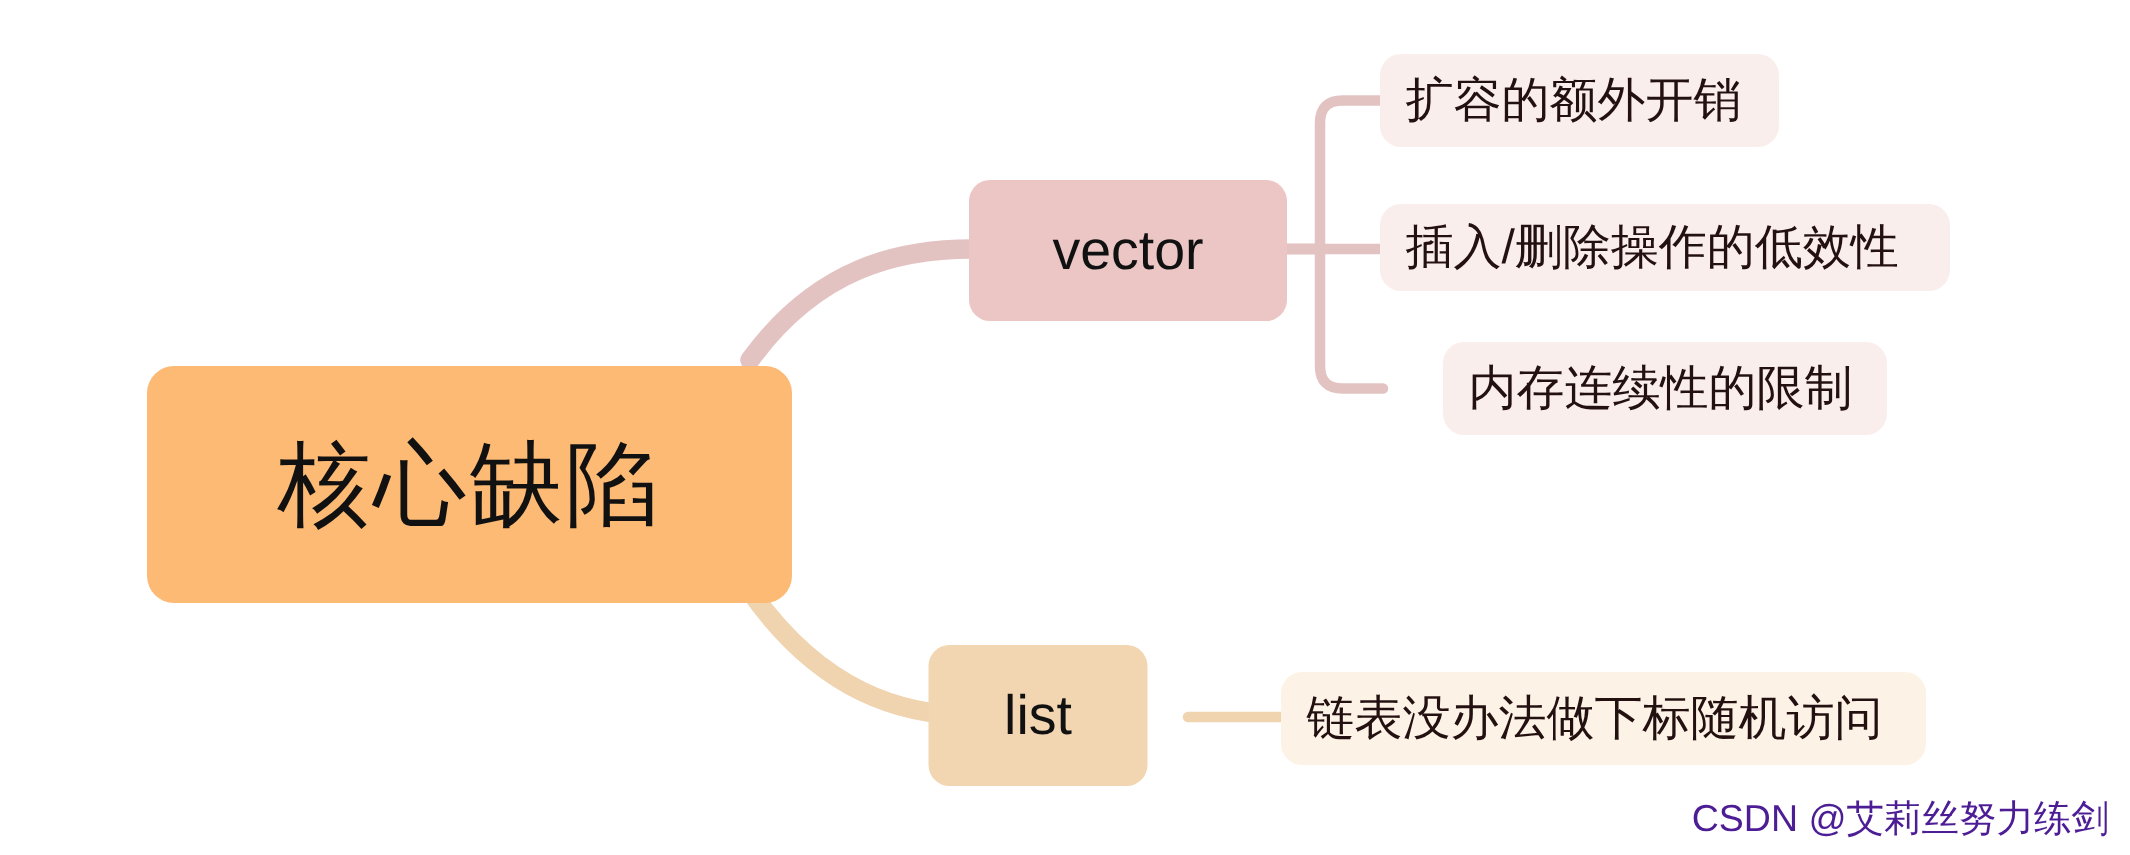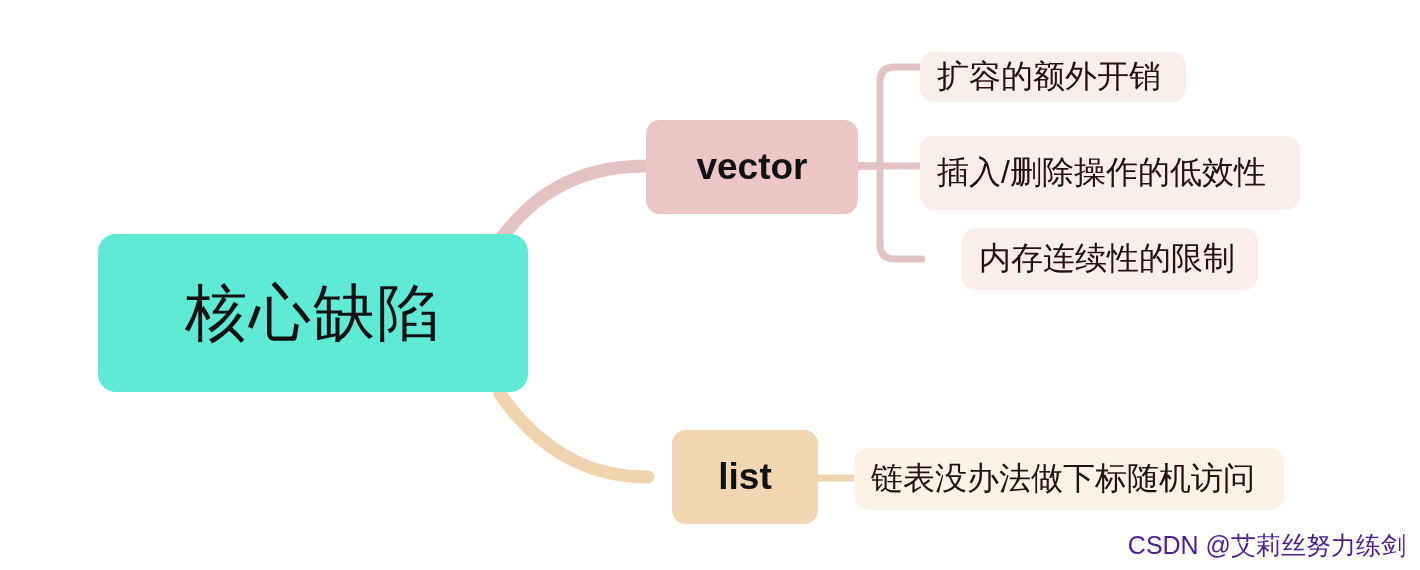--- a/index.html
+++ b/index.html
@@ -28,66 +28,66 @@
     box-sizing: border-box;
     display: flex;
     align-items: center;
     justify-content: center;
     white-space: nowrap;
   }
 
   
   .node-root {
     left: 98px;
-    top: 234px;
+    top: 244px;
     width: 430px;
     height: 158px;
     border-radius: 18px;
-    background: #5eead4;
+    background: #fdba74;
     color: #111111;
     font-size: 62px;
     letter-spacing: 2px;
   }
 
   
   .node-branch {
     border-radius: 14px;
     color: #111111;
-    font-weight: bold;
+    font-weight: normal;
   }
   .node-vector {
     left: 646px;
     top: 120px;
     width: 212px;
     height: 94px;
     background: #ebc6c5;
     font-size: 37px;
   }
   .node-list {
-    left: 672px;
+    left: 619px;
     top: 430px;
     width: 146px;
     height: 94px;
     background: #f2d5b1;
     font-size: 37px;
   }
 
   
   .node-leaf {
     border-radius: 14px;
     justify-content: flex-start;
     color: #231010;
     font-size: 32px;
     padding: 0 17px;
   }
   .leaf-pink { background: #faeeec; }
   .leaf-peach { background: #fdf2e6; }
 
-  .node-leaf-0 { left: 920px; top: 36px;  width: 266px; height: 50px; margin-top: 16px; }
-  .node-leaf-1 { left: 920px; top: 136px; width: 380px; height: 74px; }
+  .node-leaf-0 { left: 920px; top: 36px;  width: 266px; height: 62px; }
+  .node-leaf-1 { left: 920px; top: 136px; width: 380px; height: 58px; }
   .node-leaf-2 { left: 962px; top: 228px; width: 296px; height: 62px; }
   .node-leaf-3 { left: 854px; top: 448px; width: 430px; height: 62px; }
 
   .watermark {
     position: absolute;
     right: 14px;
     bottom: 8px;
     font-size: 25px;
     color: #4c1d95;
     white-space: nowrap;

